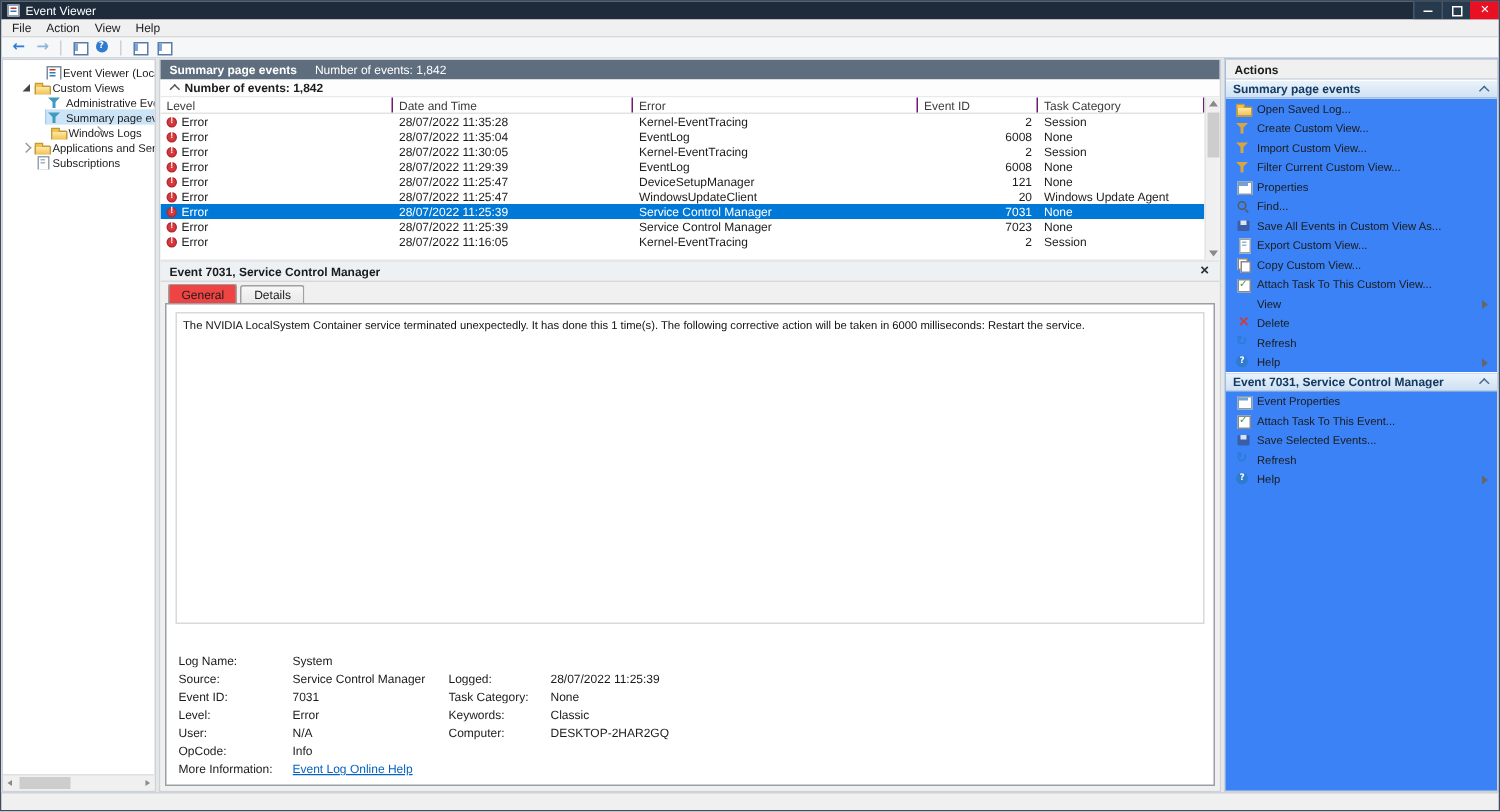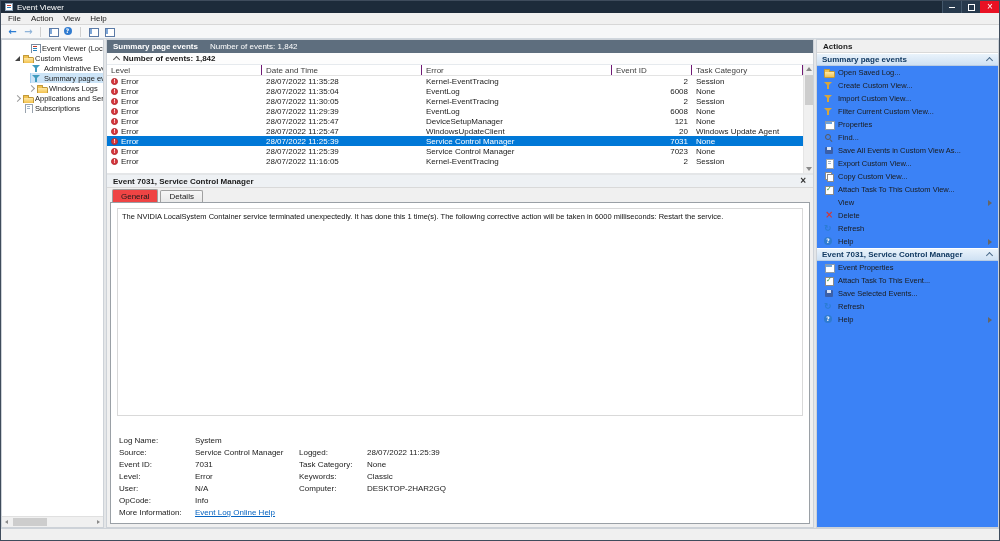--- a/index.html
+++ b/index.html
@@ -203,21 +203,21 @@
               <span class="tree-label">Administrative Events</span>
             </span>
           </div>
           <div class="tree-item selected" style="padding-left: 20px;">
             <span class="expander"></span>
             <span class="tree-inner">
               <span class="ic ic-custom-view"></span>
               <span class="tree-label">Summary page events</span>
             </span>
           </div>
-          <div class="tree-item" style="padding-left: 25px;">
+          <div class="tree-item" style="padding-left: 25px; flex-direction: column;">
             <span class="expander exp-collapsed"></span>
             <span class="tree-inner">
               <span class="ic ic-folder"></span>
               <span class="tree-label">Windows Logs</span>
             </span>
           </div>
           <div class="tree-item" style="padding-left: 11px;">
             <span class="expander exp-collapsed"></span>
             <span class="tree-inner">
               <span class="ic ic-folder"></span>

